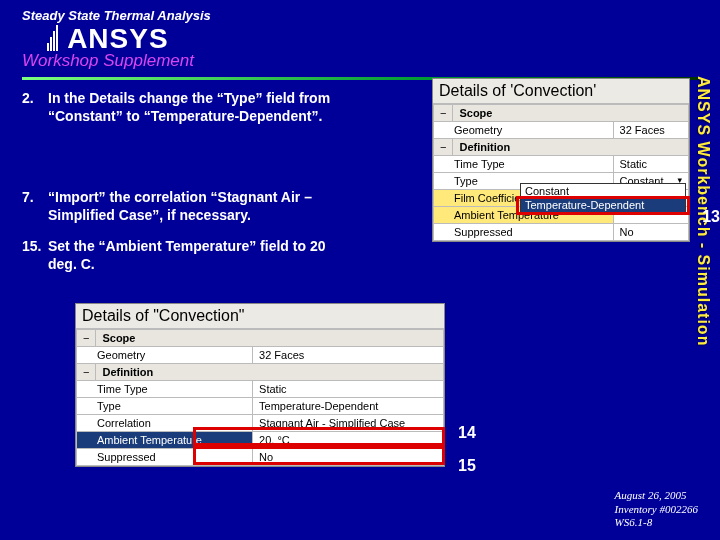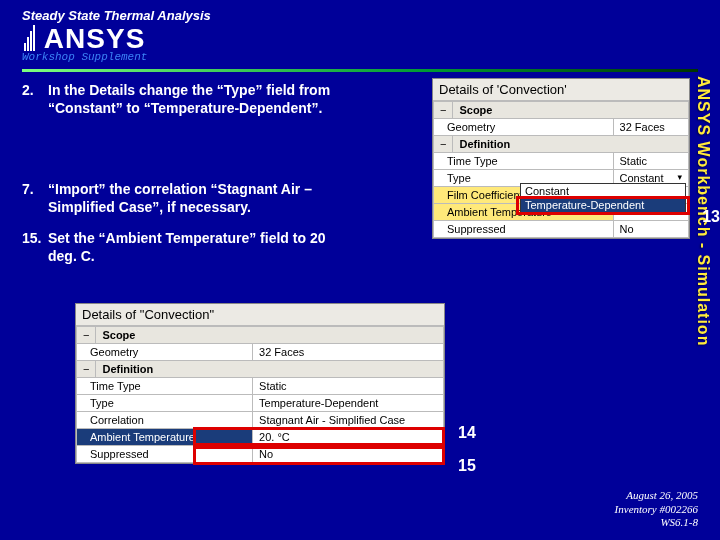--- a/index.html
+++ b/index.html
@@ -4,53 +4,53 @@
 <style>
   *{box-sizing:border-box;margin:0;padding:0}
   body{width:720px;height:540px;background:#000099;font-family:Arial,Helvetica,sans-serif;position:relative;overflow:hidden}
   .hdr{padding:8px 6px 0 22px}
   .pretitle{color:#fff;font-size:13px;font-weight:bold;font-style:italic}
   .titlebar{display:flex;align-items:flex-end;justify-content:space-between;margin-top:2px}
   .title{color:#fff;font-size:24px;font-weight:bold;font-style:italic}
   .brand{text-align:center}
   .brandlogo{color:#fff;font-size:28px;font-weight:900;letter-spacing:1px;line-height:0.9}
   .brandlogo .bar{display:inline-block;width:2px;background:#fff;margin-right:1px;vertical-align:bottom}
-  .supp{color:#3b82f6;font-style:italic;font-size:11px;font-family:Liberation Mono, monospace}
+  .supp{color:#d946ef;font-style:italic;font-size:17px;font-family:Liberation Sans, sans-serif}
   .rule{height:3px;margin:6px 22px 0 22px;background:linear-gradient(to right,#7eff7e 0%,#009933 60%,#003300 100%)}
   .content{position:relative;padding:10px 22px}
   .instr{color:#fff;font-size:14px;font-weight:bold;max-width:350px;margin-bottom:14px;line-height:1.25}
   .instr .num{display:inline-block;width:26px}
   .instr .bod{display:inline-block;vertical-align:top;width:300px}
 
   .rtxt{position:absolute;right:8px;top:76px;color:#ffeb3b;font-size:16px;font-weight:bold;writing-mode:vertical-rl;text-orientation:mixed;font-family:'Arial Black',Arial;letter-spacing:1px;text-shadow:1px 1px 2px rgba(0,0,0,.5)}
 
   .panel{background:#f4f2ee;border:1px solid #888;font-size:11px;color:#000}
-  .panel .ptitle{background:#eceae4;padding:3px 6px;font-size:13px;border-bottom:1px solid #bbb}
+  .panel .ptitle{background:#eceae4;padding:3px 6px;font-size:16px;border-bottom:1px solid #bbb}
   .panel table{width:100%;border-collapse:collapse}
   .panel td{border:1px solid #bbb;padding:2px 6px;height:17px;background:#fff}
   .panel td.sect{background:#e8e6df;font-weight:bold}
   .panel td.sqbtn{width:16px;text-align:center;background:#e8e6df;cursor:default}
-  .panel td.lab{width:150px;padding-left:13px;background:#fff}
+  .panel td.lab{width:150px;padding-left:20px;background:#fff}
   .panel td.val{background:#fff}
   .panel td.hl{background:#ffe97a}
   .panel td.sel{background:#1a3c7a;color:#fff}
 
   .panelA{position:absolute;right:30px;top:78px;width:258px}
   .panelB{position:absolute;left:75px;top:303px;width:370px}
 
   .drop{position:absolute;right:34px;top:183px;width:166px;border:1px solid #333;background:#fff;font-size:11px;z-index:5}
   .drop .opt{padding:1px 4px}
   .drop .optsel{background:#1a3c7a;color:#fff}
   .redbox{position:absolute;border:3px solid #d00;z-index:6}
   .rbA{right:30px;top:196px;width:174px;height:19px}
   .callout{position:absolute;color:#fff;font-size:16px;font-weight:bold}
   .cn13{right:0px;top:208px}
   .cn14{left:458px;top:424px}
   .cn15{left:458px;top:457px}
-  .foot{position:absolute;right:22px;bottom:10px;color:#fff;text-align:right;font-style:italic;font-family:'Times New Roman',serif;font-size:11px;line-height:1.25}
+  .foot{position:absolute;right:22px;bottom:10px;color:#fff;text-align:left;font-style:italic;font-family:'Times New Roman',serif;font-size:11px;line-height:1.25}
   .arrowdown{font-size:9px}
 </style>
 </head>
 <body>
 
 <div class="hdr">
   <div class="pretitle">Steady State Thermal Analysis</div>
   <div class="titlebar">
     <div class="brand">
       <div class="brandlogo">

